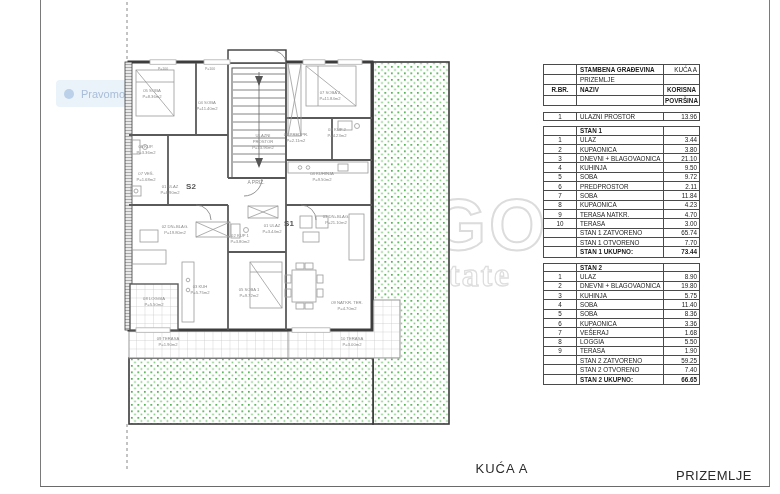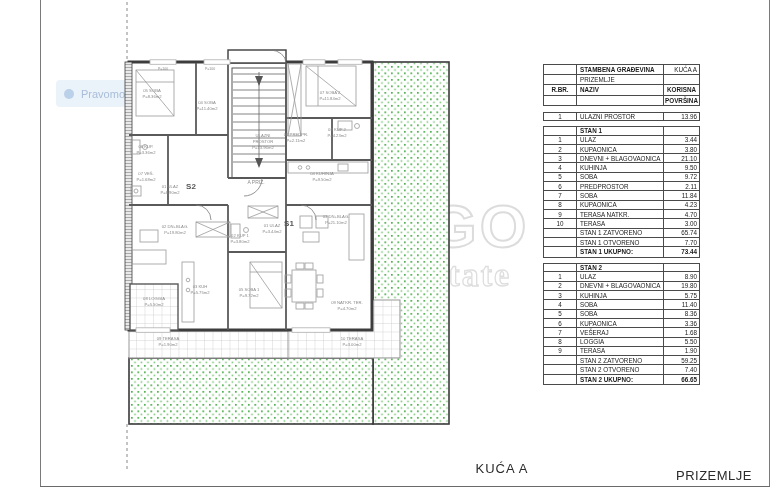--- a/index.html
+++ b/index.html
@@ -8,21 +8,21 @@
   
   .vline{position:absolute;top:0;width:0;height:487px;border-left:1.5px solid #7a7a7a;}
   .hline{position:absolute;left:40px;top:486px;width:730px;height:0;border-top:1.5px solid #6a6a6a;}
   
   #badge{position:absolute;left:56px;top:80px;width:116px;height:27px;background:rgba(190,214,238,.32);
          border-radius:4px;display:flex;align-items:center;gap:7px;padding-left:8px;box-sizing:border-box;}
   #badge .dot{width:10px;height:10px;border-radius:50%;background:rgba(140,175,215,.5);}
   #badge .txt{font-size:11px;color:rgba(125,155,195,.6);white-space:nowrap;overflow:hidden;}
   .wm{position:absolute;color:transparent;-webkit-text-stroke:2px #dcdcdc;font-weight:bold;
       letter-spacing:3px;user-select:none;}
-  #wm1{left:430px;top:192px;font-size:60px;}
+  #wm1{left:430px;top:184px;font-size:72px;}
   #wm2{left:416px;top:256px;font-size:34px;-webkit-text-stroke:1.3px #dedede;
        font-family:"Liberation Serif",serif;letter-spacing:2px;}
   
   #plan{position:absolute;left:0;top:0;}
   
   #tbl{position:absolute;left:543px;top:64px;width:157px;font-size:6.3px;color:#1a1a1a;}
   .trow{display:flex;border-left:1px solid #4a4a4a;border-right:1px solid #4a4a4a;
         border-bottom:1px solid #4a4a4a;height:9.3px;align-items:center;box-sizing:border-box;}
   .trow.bt{border-top:1px solid #4a4a4a;}
   .trow.gap{border:none;height:5.5px;}

